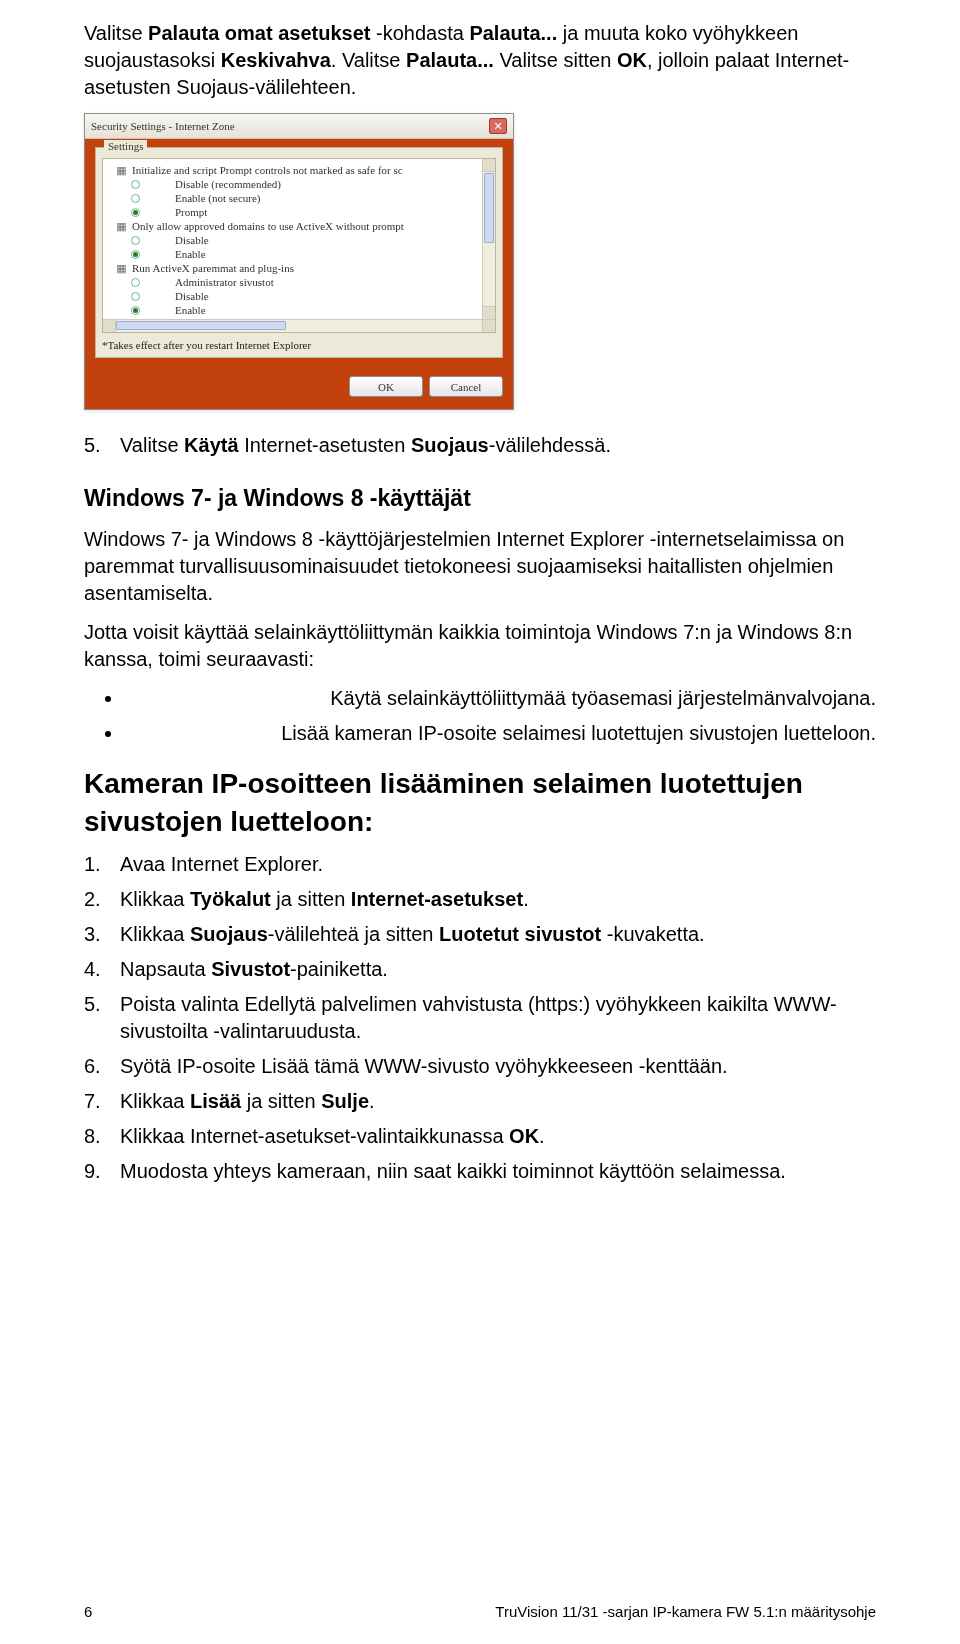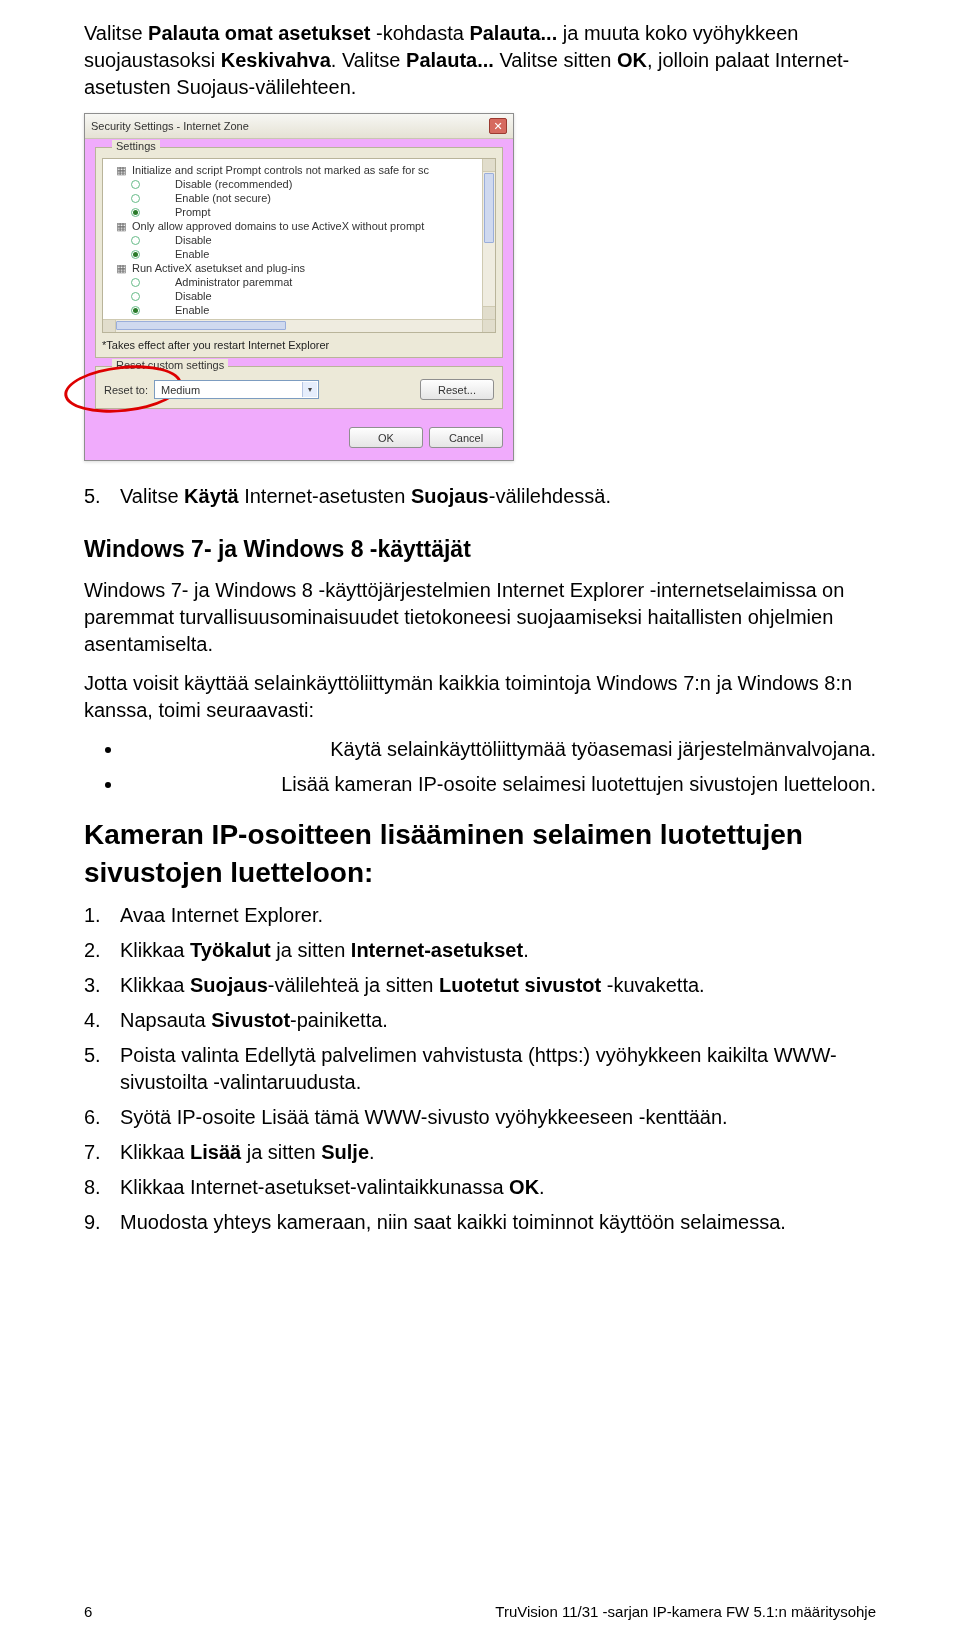--- a/index.html
+++ b/index.html
@@ -6,22 +6,22 @@
   html, body { width: 960px; background: #fff; font-family: Arial, Helvetica, sans-serif; color: #000; }
   .page { width: 960px; min-height: 1644px; position: relative; padding: 20px 84px 30px 84px; }
   .para { font-size: 20px; line-height: 1.35; margin-bottom: 12px; }
   .bold { font-weight: bold; }
   .step5-label { font-size: 20px; line-height: 1.35; margin: 22px 0 10px 0; }
 
   
   .dlg {
     width: 430px;
     border: 1px solid #8e8e8e;
-    background: #f0abfc;
-    font-family: Liberation Sans, sans-serif;
+    background: #c2410c;
+    font-family: Liberation Serif, serif;
     font-size: 11px;
     color: #333;
     margin: 8px 0 8px 0;
     box-shadow: 0 1px 3px rgba(0,0,0,0.15);
   }
   .dlg-title {
     background: linear-gradient(#f7f7f4, #e5e2d4);
     border-bottom: 1px solid #c9c5b3;
     padding: 4px 6px;
     display: flex;
@@ -38,21 +38,21 @@
   }
   .dlg-body { padding: 8px 10px 10px 10px; }
   .fieldset {
     border: 1px solid #b9b49a;
     padding: 6px 0 6px 0;
     margin-bottom: 8px;
     position: relative;
     background: #ece9d8;
   }
   .fieldset-legend {
-    position: absolute; top: -8px; left: 16px;
+    position: absolute; top: -8px; left: 8px;
     background: #ece9d8; padding: 0 4px; font-size: 11px;
   }
   .tree {
     background: #fff;
     border: 1px solid #b9b49a;
     margin: 4px 6px 6px 6px;
     height: 175px;
     overflow: hidden;
     position: relative;
   }
@@ -170,25 +170,25 @@
                 <span class="radio-o"></span>
                 <span>Disable</span>
               </div>
             <div class="tree-row lvl2">
                 <span class="radio-o filled"></span>
                 <span>Enable</span>
               </div>
 
             <div class="tree-row lvl1">
                 <span class="icon16 leaf-icon">▦</span>
-                <span>Run ActiveX asetukset and plug-ins</span>
-              </div>
-            <div class="tree-row lvl2">
-                <span class="radio-o"></span>
-                <span>Administrator paremmat</span>
+                <span>Run ActiveX paremmat and plug-ins</span>
+              </div>
+            <div class="tree-row lvl2">
+                <span class="radio-o"></span>
+                <span>Administrator sivustot</span>
               </div>
             <div class="tree-row lvl2">
                 <span class="radio-o"></span>
                 <span>Disable</span>
               </div>
             <div class="tree-row lvl2">
                 <span class="radio-o filled"></span>
                 <span>Enable</span>
               </div>
             <div class="tree-row lvl2">
@@ -209,35 +209,20 @@
           </div>
           <div class="tree-scroll-h">
             <div class="arrow"></div>
             <div class="thumb"></div>
             <div class="arrowr"></div>
           </div>
         </div>
         <div class="note">*Takes effect after you restart Internet Explorer</div>
       </div>
 
-      <div class="fieldset">
-        <span class="fieldset-legend">Reset custom settings</span>
-        <div class="reset-row">
-          <span style="position:relative;">
-            <span class="ellipse"></span>
-            <span>Reset to:</span>
-          </span>
-          <div class="combo">
-            <span>Medium</span>
-            <div class="dd">▾</div>
-          </div>
-          <div style="flex:1"></div>
-          <div class="btn">Reset...</div>
-        </div>
-      </div>
 
       <div class="dlg-foot">
         <div class="btn">OK</div>
         <div class="btn">Cancel</div>
       </div>
     </div>
   </div>
 
   <div class="num-item step5-label">
     <span class="num">5.</span>

